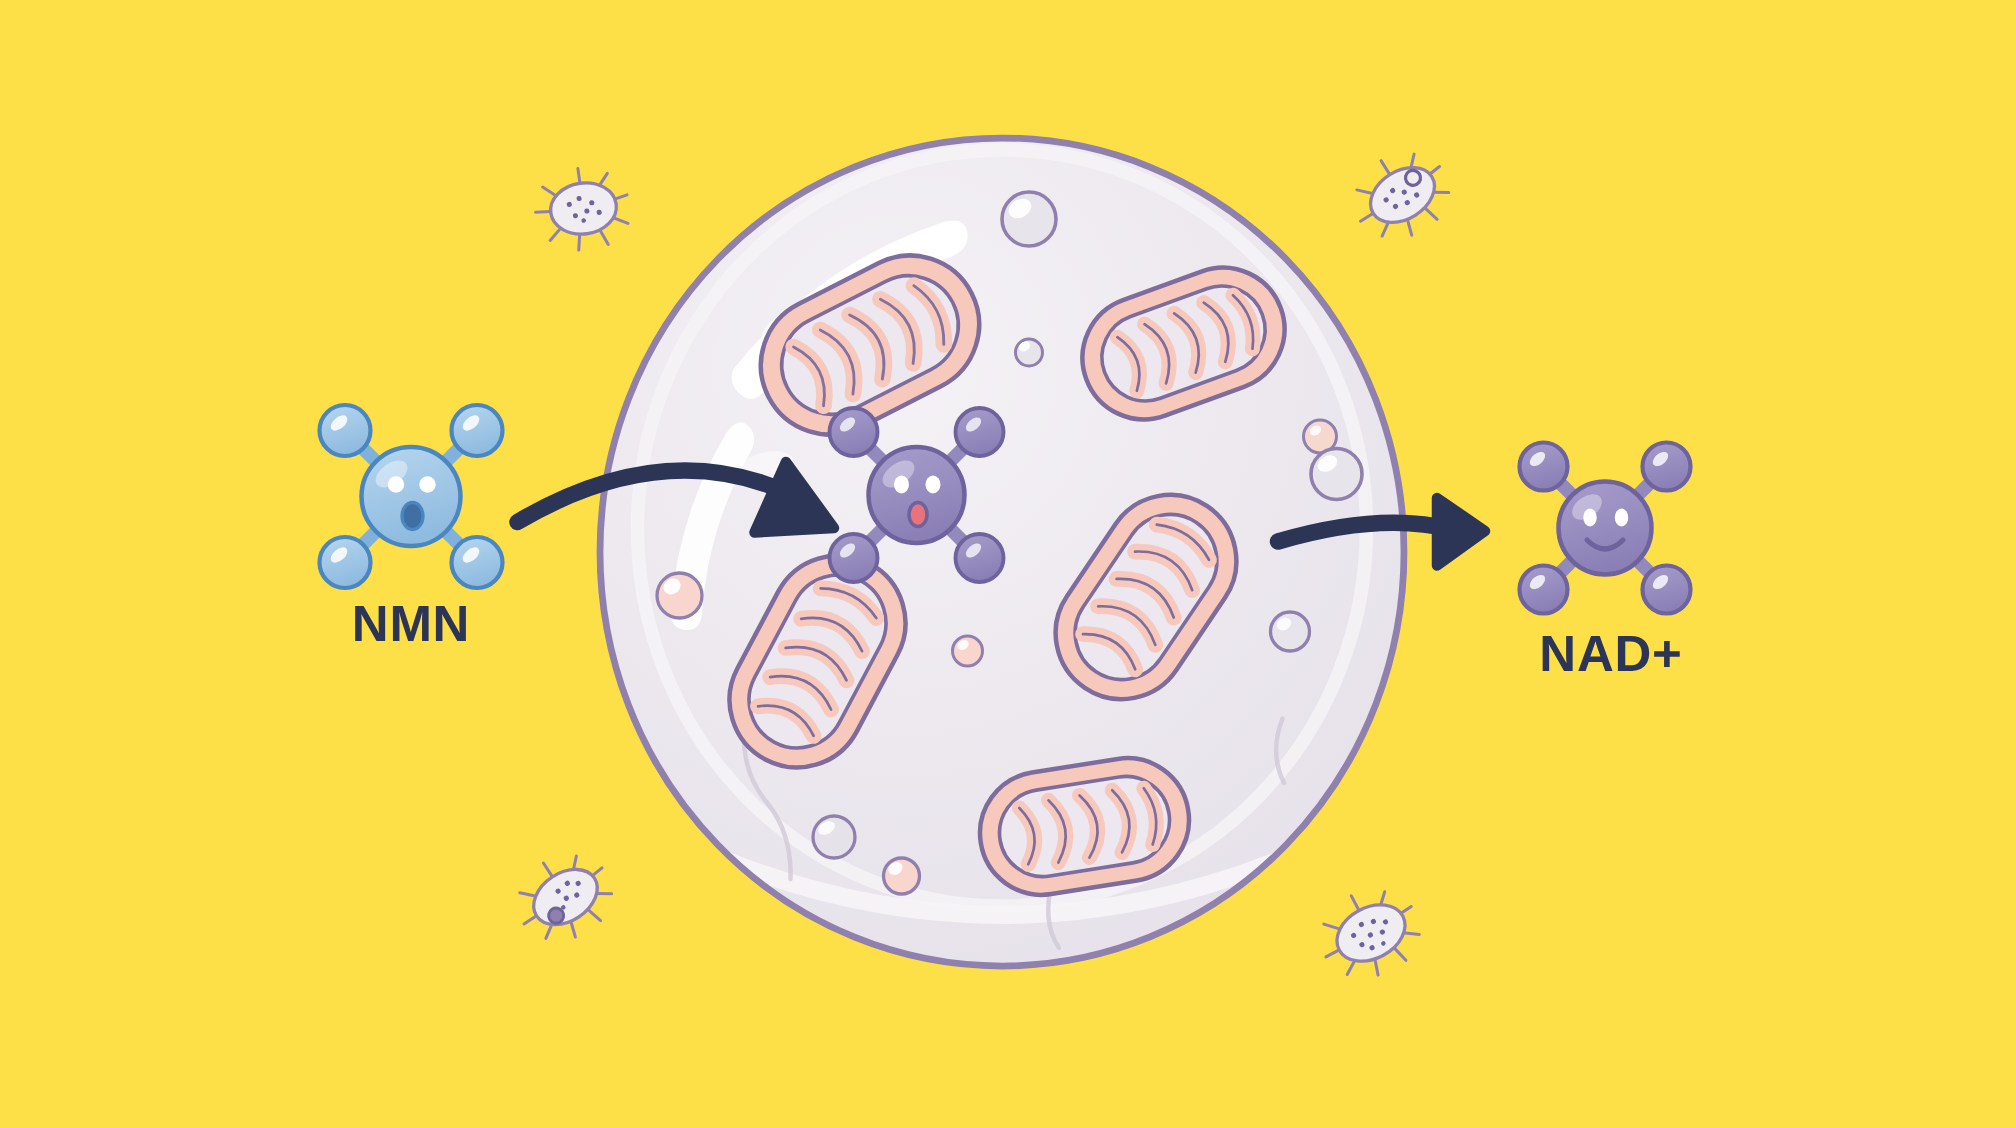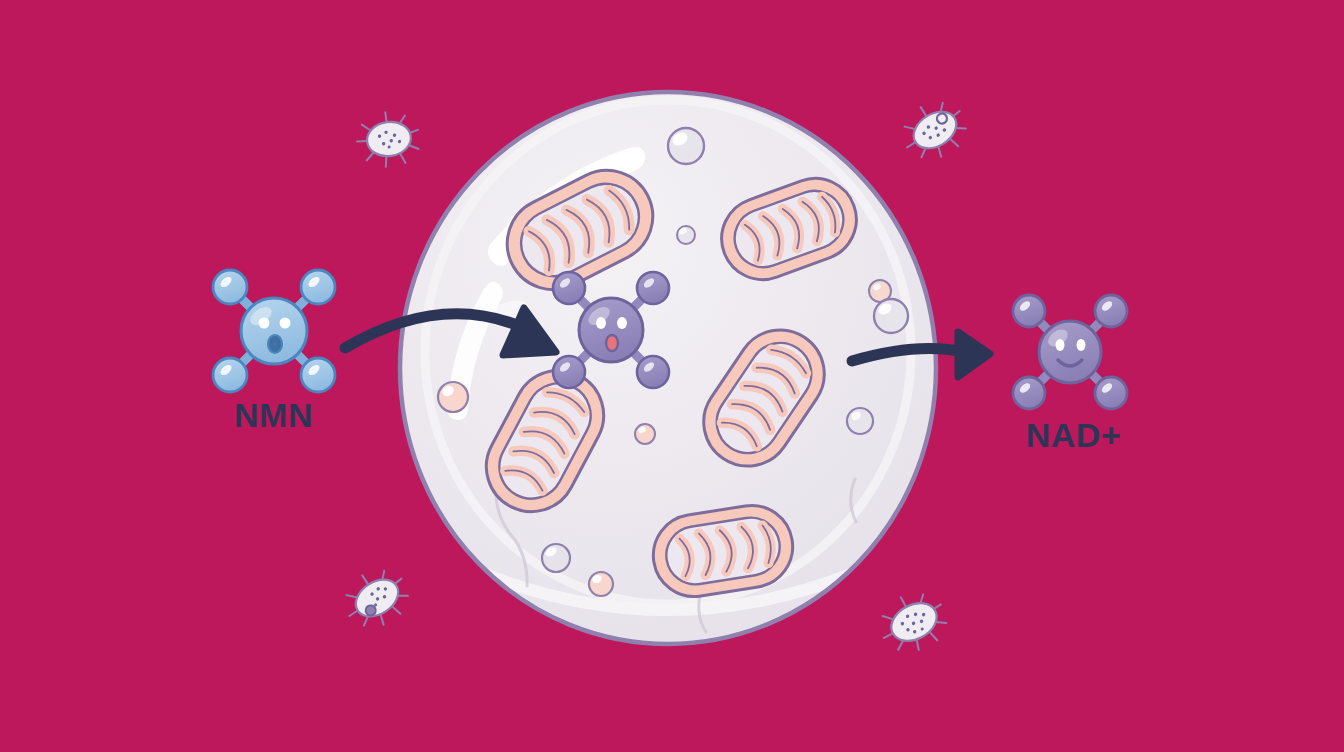--- a/index.html
+++ b/index.html
@@ -5,21 +5,21 @@
 <style>
   html, body {
     margin: 0;
     padding: 0;
     background: #ffffff;
   }
   #stage {
     position: relative;
     width: 1344px;
     height: 752px;
-    background: #be185d;
+    background: #fde047;
     overflow: hidden;
     font-family: "Liberation Sans", "DejaVu Sans", sans-serif;
   }
   #scene { position: absolute; inset: 0; }
   .label-text {
     font-family: "Liberation Sans", "DejaVu Sans", sans-serif;
     font-weight: bold;
     letter-spacing: 0.5px;
   }
 </style>

